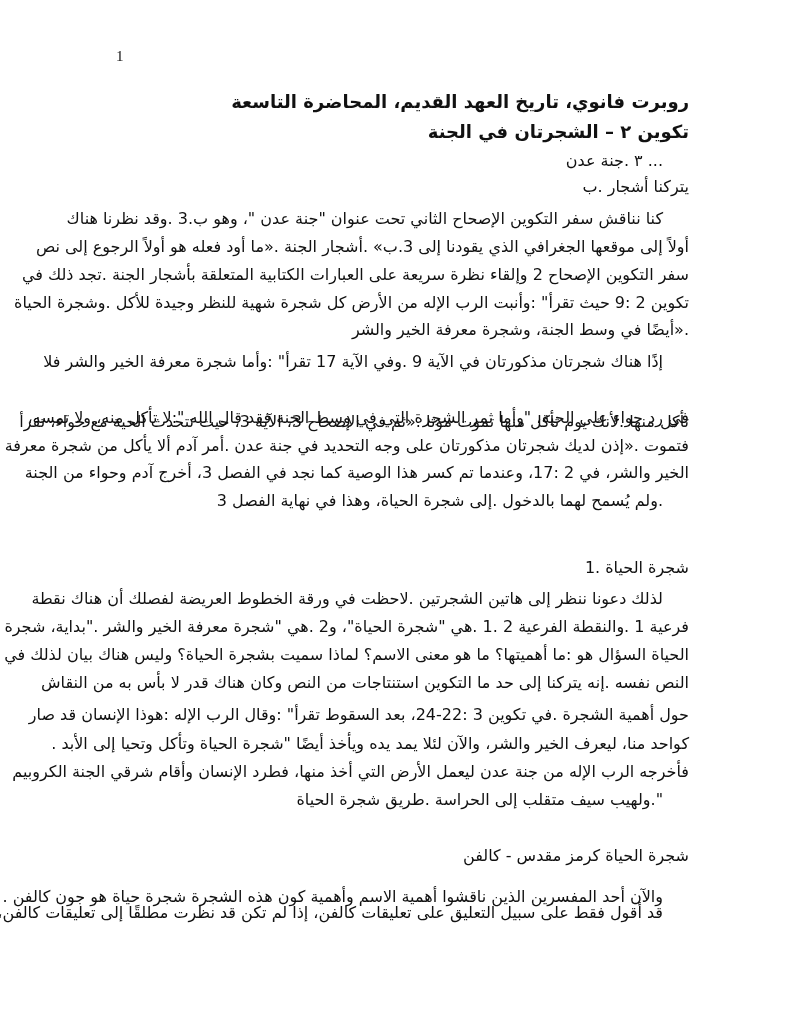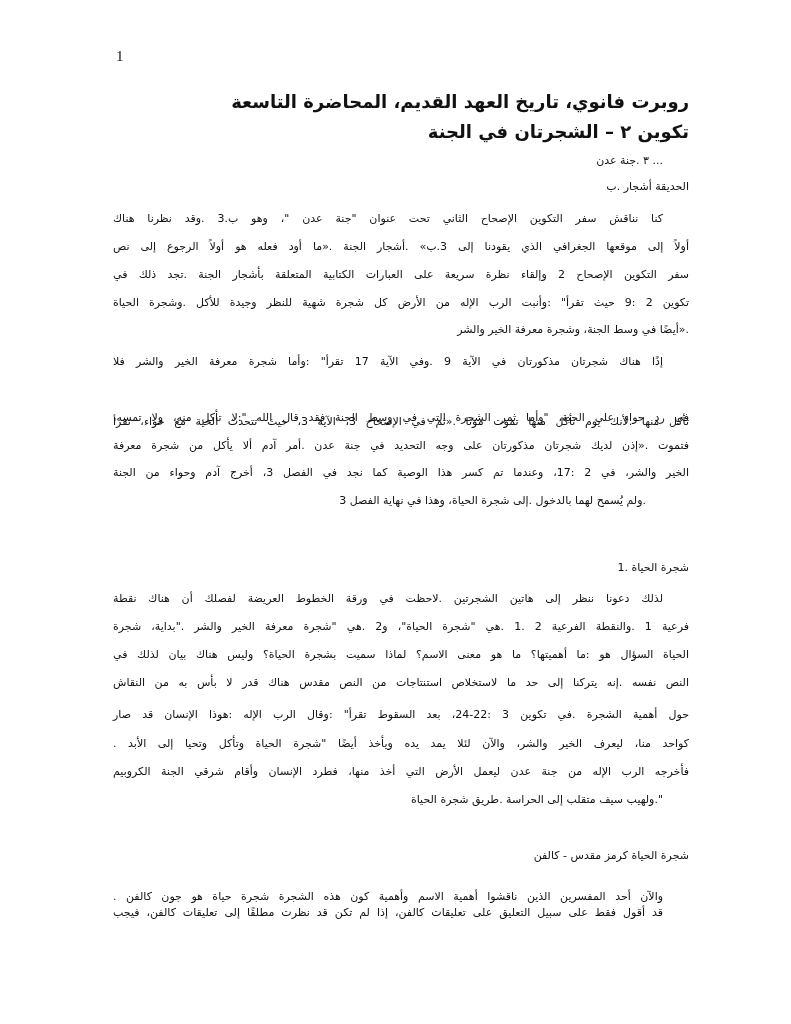--- a/index.html
+++ b/index.html
@@ -1,53 +1,53 @@
 <!DOCTYPE html>
 <html><head>
 <meta charset="utf-8">
 <style>
   html, body { margin: 0; padding: 0; background: #ffffff; }
   body { width: 791px; height: 1024px; position: relative; overflow: hidden; font-family: "DejaVu Sans", "Liberation Sans", sans-serif; color: #111; }
   .page-number { position: absolute; left: 116px; top: 48px; font-family: "Liberation Serif", serif; font-size: 15px; }
-  .line { position: absolute; direction: rtl; white-space: nowrap; font-size: 11px; line-height: 20px; }
+  .line { position: absolute; direction: rtl; white-space: nowrap; font-size: 16px; line-height: 20px; }
   .full { right: 102px; width: 576px; text-align: justify; text-align-last: justify; }
   .indent { right: 128px; width: 550px; text-align: justify; text-align-last: justify; }
   .last { right: 102px; text-align: right; }
   .heading-bold { font-weight: bold; font-size: 18px; }
 </style>
 </head>
 <body>
 
 <div>
   <div class="page-number">1</div>
 
   <div class="line last heading-bold" style="top:92px;">روبرت فانوي، تاريخ العهد القديم، المحاضرة التاسعة</div>
   <div class="line last heading-bold" style="top:122px;">تكوين ٢ – الشجرتان في الجنة</div>
 
   <div class="line last" style="top:151px; right:128px;">... ٣ .جنة عدن</div>
-  <div class="line last" style="top:177px;">الحديقة أشجار .ب</div>
+  <div class="line last" style="top:177px;">يتركنا أشجار .ب</div>
 
   <div class="line indent" style="top:209px;">كنا نناقش سفر التكوين الإصحاح الثاني تحت عنوان "جنة عدن "، وهو ب.3 .وقد نظرنا هناك</div>
   <div class="line full" style="top:237px;">أولاً إلى موقعها الجغرافي الذي يقودنا إلى 3.ب» .أشجار الجنة .«ما أود فعله هو أولاً الرجوع إلى نص</div>
   <div class="line full" style="top:265px;">سفر التكوين الإصحاح 2 وإلقاء نظرة سريعة على العبارات الكتابية المتعلقة بأشجار الجنة .تجد ذلك في</div>
   <div class="line full" style="top:293px;">تكوين 2 :9 حيث تقرأ" :وأنبت الرب الإله من الأرض كل شجرة شهية للنظر وجيدة للأكل .وشجرة الحياة</div>
   <div class="line last" style="top:320px;">.«أيضًا في وسط الجنة، وشجرة معرفة الخير والشر</div>
 
   <div class="line indent" style="top:352px;">إذًا هناك شجرتان مذكورتان في الآية 9 .وفي الآية 17 تقرأ" :وأما شجرة معرفة الخير والشر فلا</div>
   <div class="line full" style="top:380px;margin-top:32px;">تأكل منها .لأنك يوم تأكل منها تموت موتا .«ثم في الإصحاح 3، الآية 3، حيث تتحدث الحية مع حواء، تقرأ</div>
   <div class="line full" style="top:408px;">في رد حواء على الحية، "وأما ثمر الشجرة التي في وسط الجنة فقد قال الله ":لا تأكل منه، ولا تمسه،</div>
   <div class="line full" style="top:436px;">فتموت .«إذن لديك شجرتان مذكورتان على وجه التحديد في جنة عدن .أمر آدم ألا يأكل من شجرة معرفة</div>
   <div class="line full" style="top:463px;">الخير والشر، في 2 :17، وعندما تم كسر هذا الوصية كما نجد في الفصل 3، أخرج آدم وحواء من الجنة</div>
-  <div class="line last" style="top:491px; right:145px;">.ولم يُسمح لهما بالدخول .إلى شجرة الحياة، وهذا في نهاية الفصل 3</div>
+  <div class="line last" style="top:491px; right:128px;">.ولم يُسمح لهما بالدخول .إلى شجرة الحياة، وهذا في نهاية الفصل 3</div>
 
   <div class="line last" style="top:558px;">شجرة الحياة .1</div>
   <div class="line indent" style="top:589px;">لذلك دعونا ننظر إلى هاتين الشجرتين .لاحظت في ورقة الخطوط العريضة لفصلك أن هناك نقطة</div>
   <div class="line full" style="top:617px;">فرعية 1 .والنقطة الفرعية 2 .1 .هي "شجرة الحياة"، و2 .هي "شجرة معرفة الخير والشر ."بداية، شجرة</div>
   <div class="line full" style="top:645px;">الحياة السؤال هو :ما أهميتها؟ ما هو معنى الاسم؟ لماذا سميت بشجرة الحياة؟ وليس هناك بيان لذلك في</div>
-  <div class="line full" style="top:673px;">النص نفسه .إنه يتركنا إلى حد ما لاستخلاص استنتاجات من النص مقدس هناك قدر لا بأس به من النقاش</div>
+  <div class="line full" style="top:673px;">النص نفسه .إنه يتركنا إلى حد ما التكوين استنتاجات من النص وكان هناك قدر لا بأس به من النقاش</div>
   <div class="line full" style="top:705px;">حول أهمية الشجرة .في تكوين 3 :22-24، بعد السقوط تقرأ" :وقال الرب الإله :هوذا الإنسان قد صار</div>
   <div class="line full" style="top:734px;">كواحد منا، ليعرف الخير والشر، والآن لئلا يمد يده ويأخذ أيضًا "شجرة الحياة وتأكل وتحيا إلى الأبد .</div>
   <div class="line full" style="top:762px;margin-left:16px;">فأخرجه الرب الإله من جنة عدن ليعمل الأرض التي أخذ منها، فطرد الإنسان وأقام شرقي الجنة الكروبيم</div>
   <div class="line last" style="top:790px; right:128px;">".ولهيب سيف متقلب إلى الحراسة .طريق شجرة الحياة</div>
 
   <div class="line last" style="top:846px;">شجرة الحياة كرمز مقدس - كالفن</div>
   <div class="line indent" style="top:876px;margin-top:11px;">والآن أحد المفسرين الذين ناقشوا أهمية الاسم وأهمية كون هذه الشجرة شجرة حياة هو جون كالفن .</div>
   <div class="line indent" style="top:903px;">قد أقول فقط على سبيل التعليق على تعليقات كالفن، إذا لم تكن قد نظرت مطلقًا إلى تعليقات كالفن، فيجب</div>
 </div>
 

